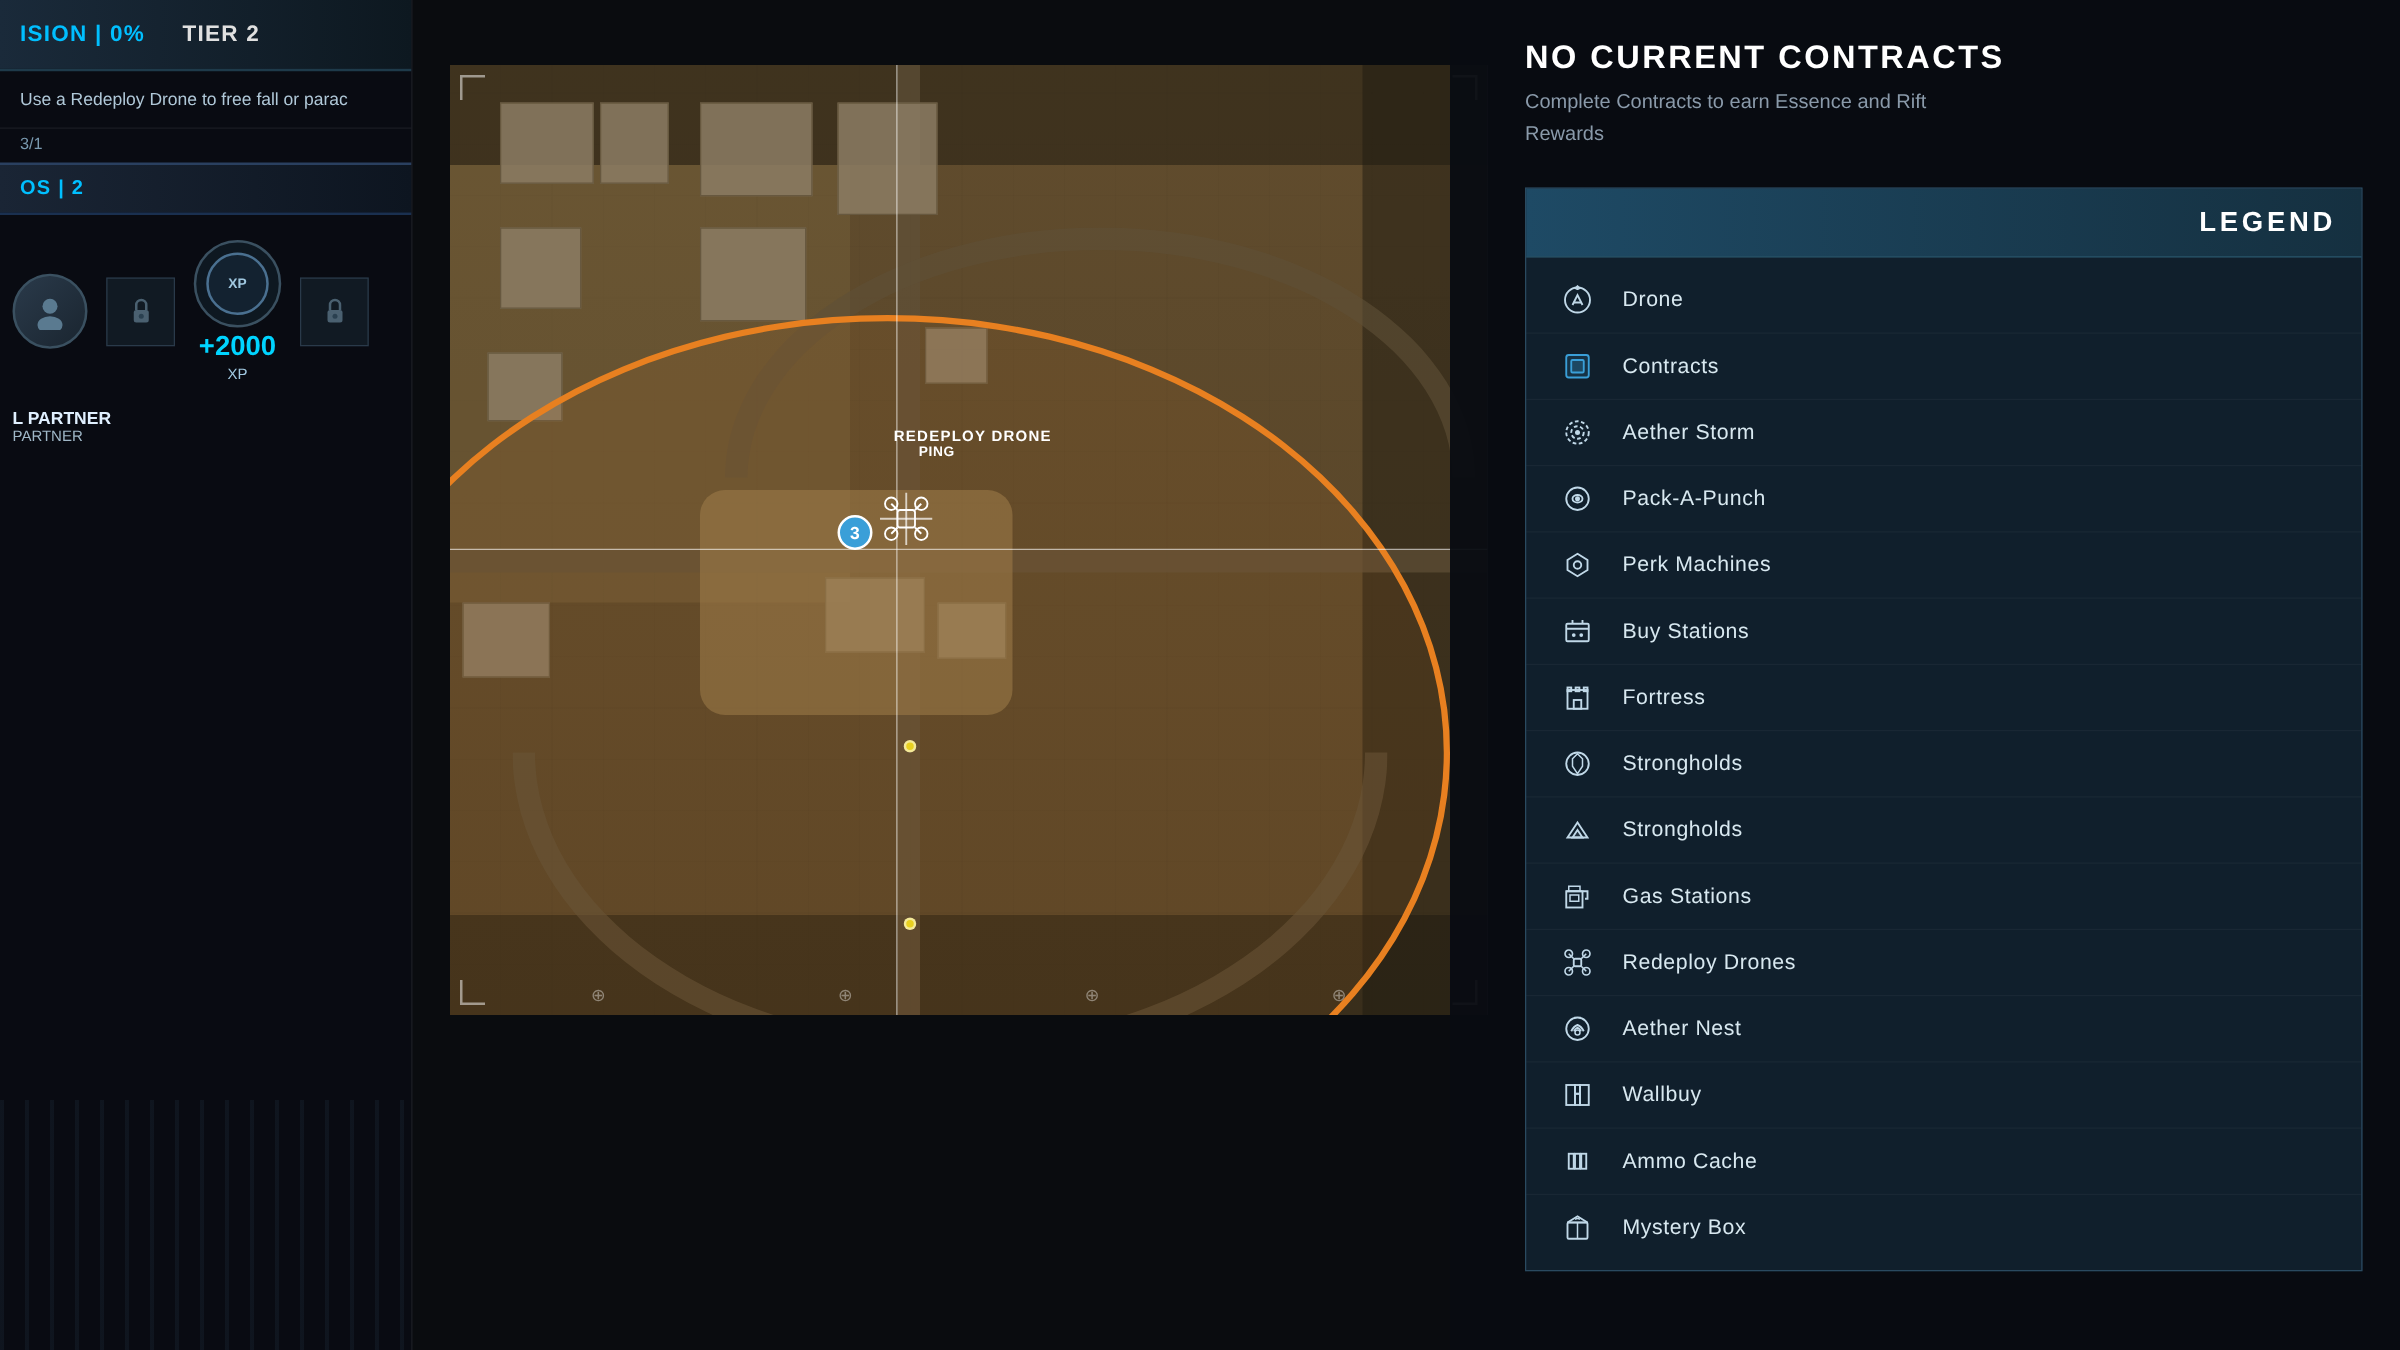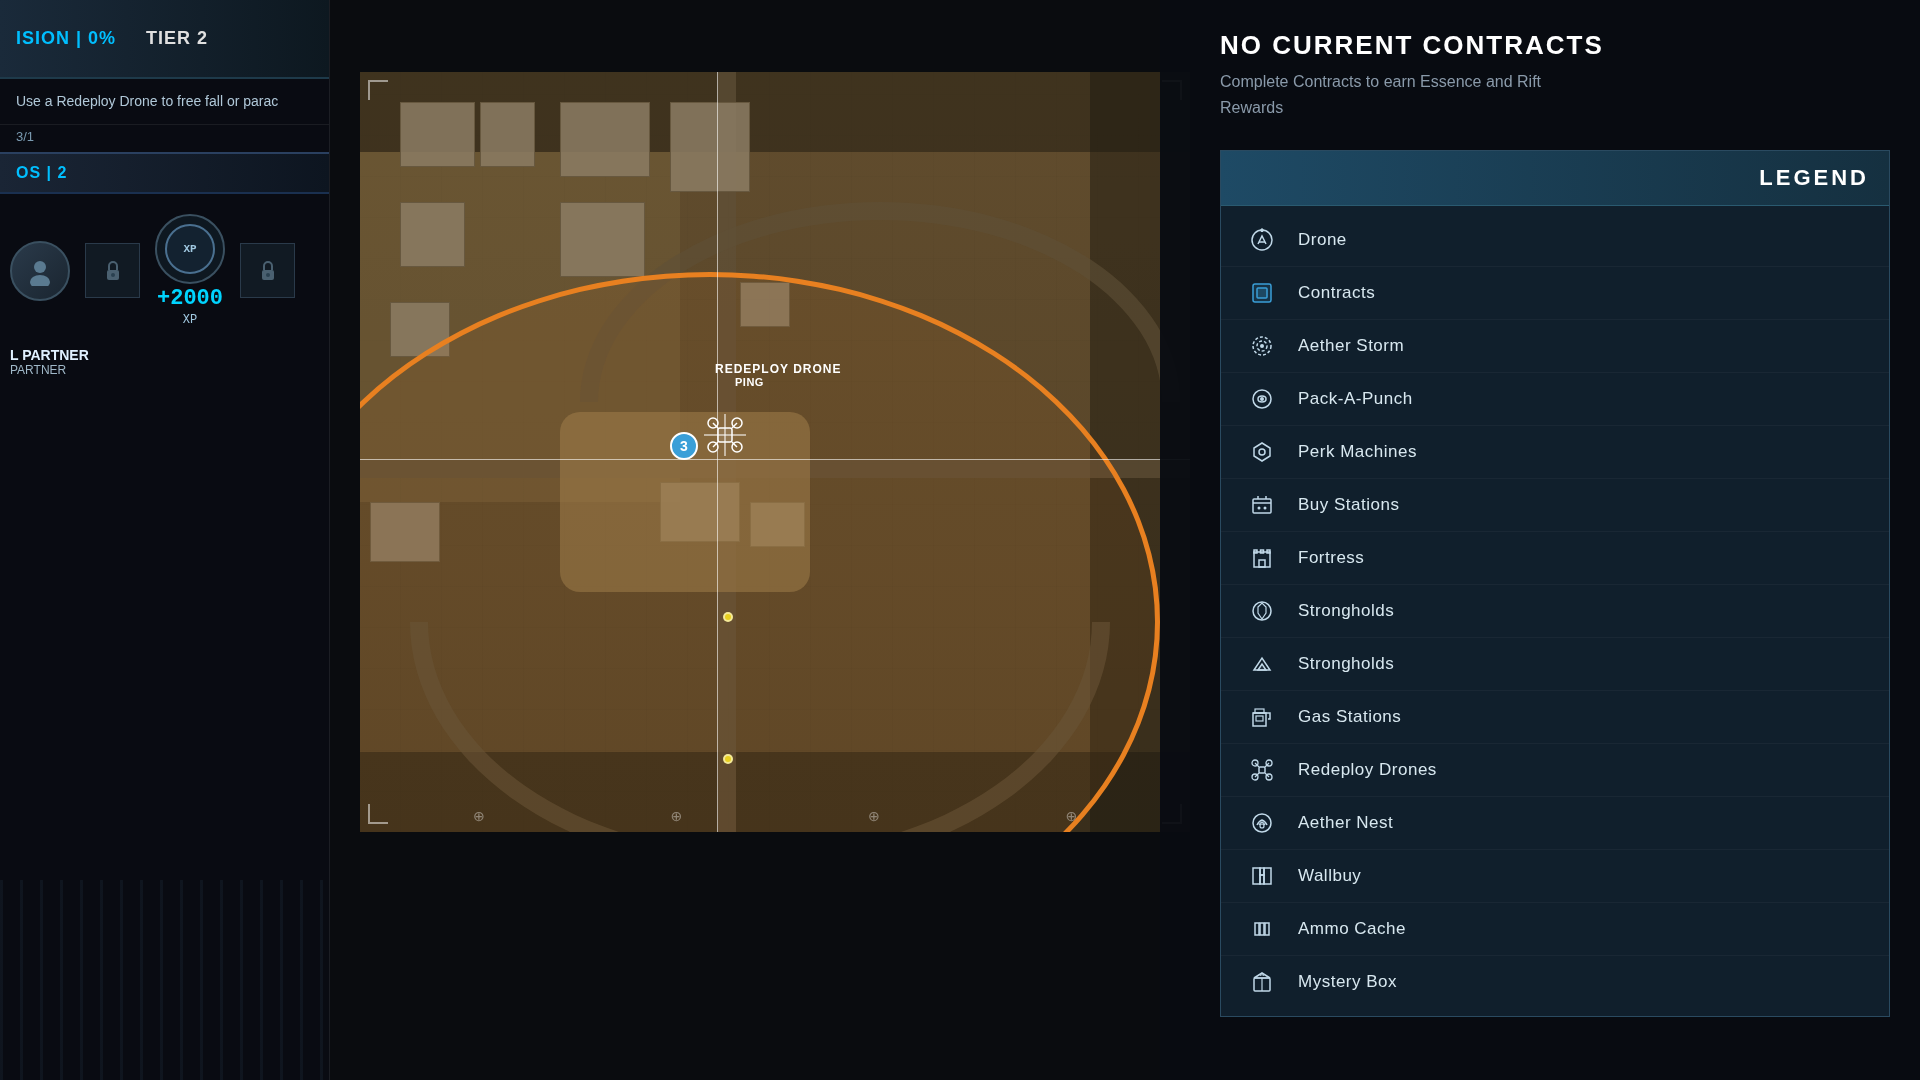--- a/index.html
+++ b/index.html
@@ -19,21 +19,21 @@
       top: 0;
       width: 330px;
       height: 1080px;
       background: rgba(10, 12, 18, 0.92);
       border-right: 1px solid rgba(255,255,255,0.08);
     }
 
     .mission-bar {
       background: linear-gradient(90deg, #1a2a3a 0%, #0d1820 100%);
       border-bottom: 2px solid #1e3a4a;
-      padding: 28px 16px;
+      padding: 17px 16px;
       display: flex;
       align-items: center;
       gap: 30px;
     }
 
     .mission-label {
       color: #00bfff;
       font-size: 18px;
       font-weight: 900;
       letter-spacing: 1px;
@@ -72,21 +72,20 @@
       font-weight: 900;
       letter-spacing: 1px;
       text-transform: uppercase;
     }
 
     .rewards-row {
       display: flex;
       align-items: center;
       padding: 20px 10px;
       gap: 15px;
-      font-family: Liberation Mono, monospace;
     }
 
     .avatar-circle {
       width: 60px;
       height: 60px;
       border-radius: 50%;
       background: linear-gradient(135deg, #2a3a4a, #1a2530);
       border: 2px solid #3a5060;
       display: flex;
       align-items: center;
@@ -159,21 +158,21 @@
 
     .partner-sub {
       color: #a0b8c8;
       font-size: 12px;
     }
 
     
     #map-area {
       position: absolute;
       left: 360px;
-      top: 72px;
+      top: 52px;
       width: 830px;
       height: 760px;
       background: #c4b5fd;
       overflow: hidden;
     }
 
     .map-bg {
       width: 100%;
       height: 100%;
       background:

